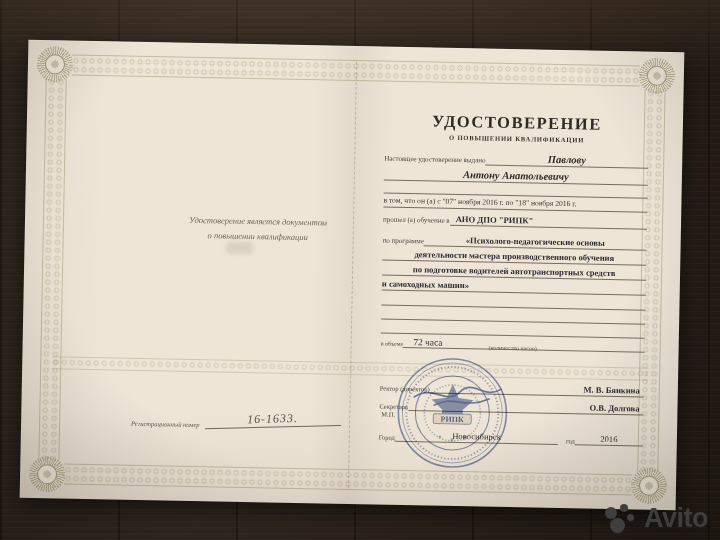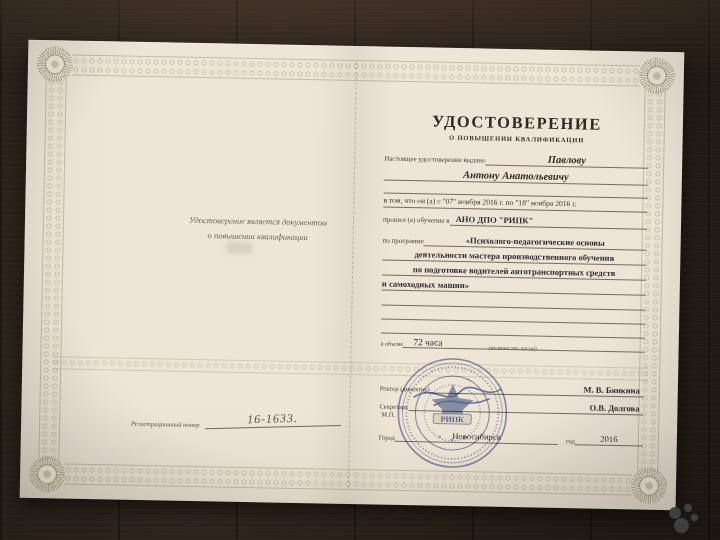--- a/index.html
+++ b/index.html
@@ -233,13 +233,14 @@
 
 <div class="vignette"></div>
 
 <div class="avito">
   <span class="avito-dots">
     <i class="d1"></i>
       <i class="d2"></i>
       <i class="d3"></i>
       <i class="d4"></i>
   </span>
+  <span class="avito-text">Avito</span>
 </div>
 
 </body></html>

